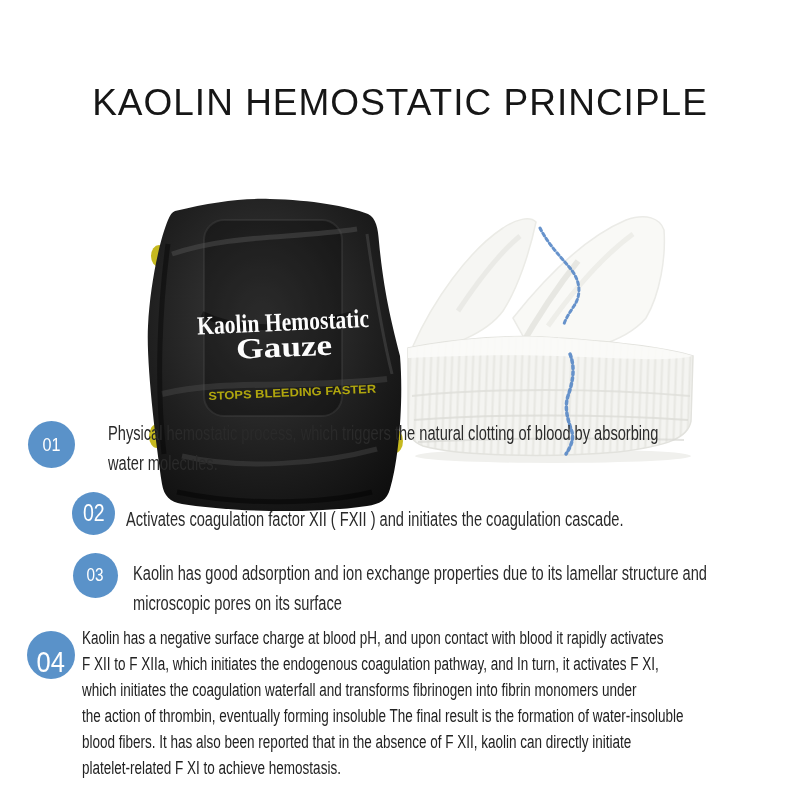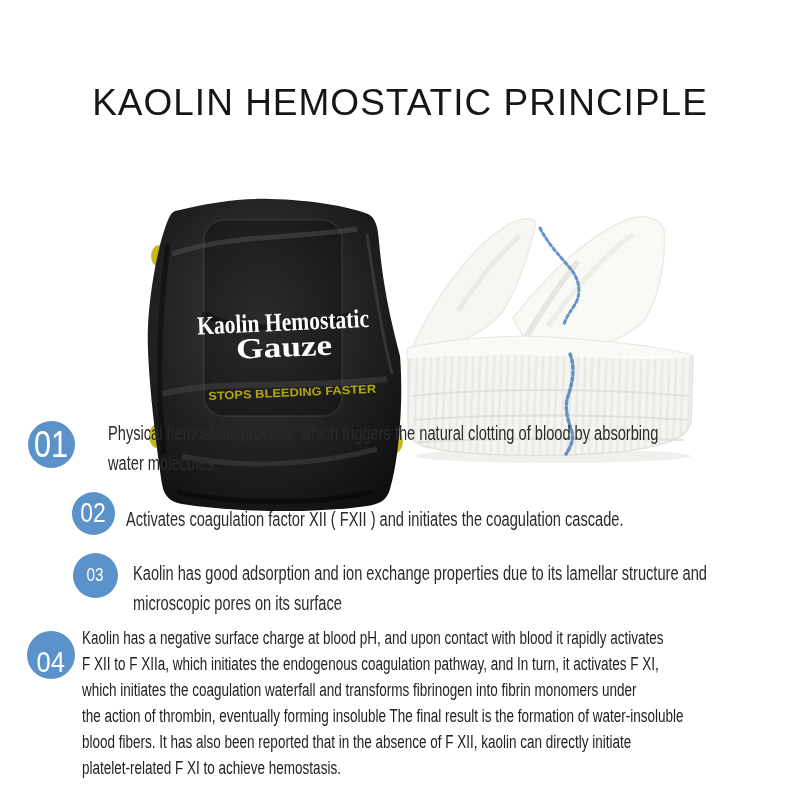--- a/index.html
+++ b/index.html
@@ -12,22 +12,22 @@
     font-size:37px;font-weight:400;letter-spacing:1px;color:#161616;white-space:nowrap;margin-top:40px;
   }
   .hero{position:absolute;left:0;top:96px;width:800px;height:330px;}
   .gauze-svg{position:absolute;left:398px;top:110px;}
   .package-svg{position:absolute;left:142px;top:98px;}
   .step-circle{
     position:absolute;border-radius:50%;background:#5a92c9;color:#ffffff;
     display:flex;align-items:center;justify-content:center;
   }
   .step-circle span{display:inline-block;transform:scaleX(.85);font-weight:400;letter-spacing:0;}
-  .c1{left:28px;top:421px;width:47px;height:47px;font-size:36px;}
-  .c2{left:72px;top:492px;width:43px;height:43px;font-size:27px;}
+  .c1{left:28px;top:421px;width:47px;height:47px;font-size:19px;}
+  .c2{left:72px;top:492px;width:43px;height:43px;font-size:23px;}
   .c3{left:73px;top:553px;width:45px;height:45px;font-size:18px;}
   .c4{left:27px;top:631px;width:48px;height:48px;font-size:30px;align-items:flex-end;}
   .step-text{position:absolute;transform:scaleX(.75);transform-origin:left top;color:#2a2a2a;}
   .step-text .ln{white-space:nowrap;}
   .t1{left:108px;top:418px;font-size:19.5px;line-height:30px;}
   .t2{left:126px;top:504px;font-size:19.5px;line-height:30px;}
   .t3{left:133px;top:558px;font-size:19.5px;line-height:30px;}
   .t4{left:82px;top:625px;font-size:18px;line-height:26px;color:#222222;}
 </style>
 </head>

